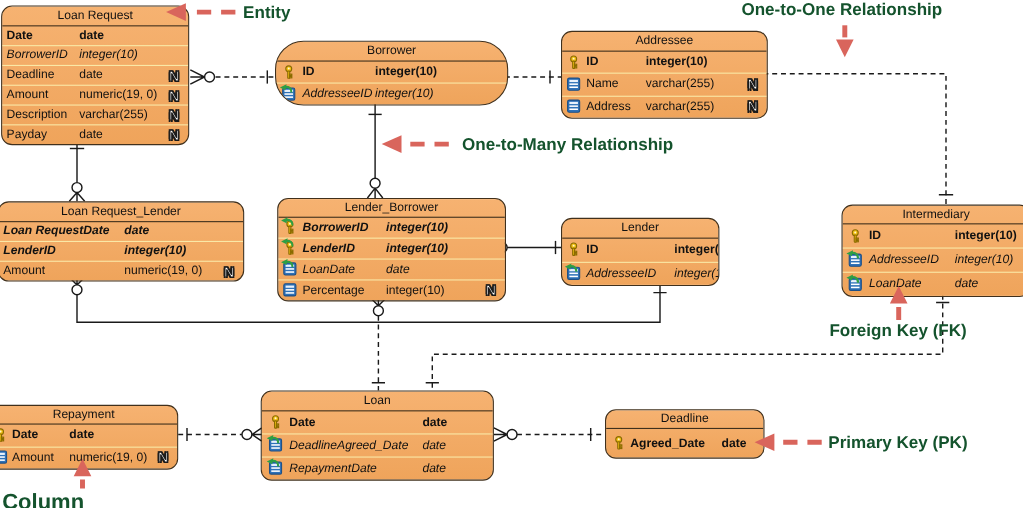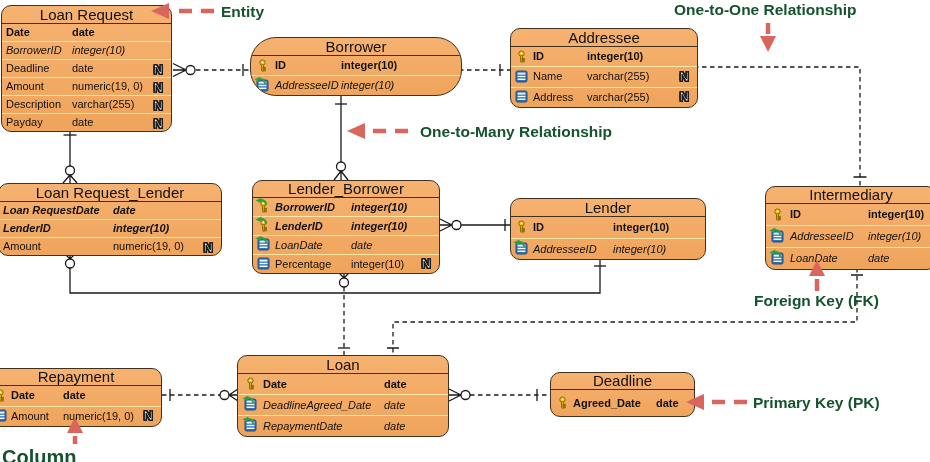--- a/index.html
+++ b/index.html
@@ -6,21 +6,21 @@
   body{width:930px;height:462px;overflow:hidden;background:#ffffff;position:relative;
        font-family:"Liberation Sans",sans-serif;}
   .canvas{position:absolute;inset:0;}
 
   
   .table{position:absolute;box-sizing:border-box;
          background:linear-gradient(180deg,#f6b271 0%,#efa45b 100%);
          border:1.6px solid #40301c;border-radius:10px;overflow:hidden;
          color:#111;}
   .thead{height:var(--hh,17px);line-height:var(--hh,17px);text-align:center;
-         font-size:15px;border-bottom:1.4px solid #40301c;white-space:nowrap;}
+         font-size:11px;border-bottom:1.4px solid #40301c;white-space:nowrap;}
   .row{position:relative;height:var(--rh,18px);line-height:var(--rh,18px);
        font-size:11px;border-bottom:1px solid #fae8a6;white-space:nowrap;padding-left:16px;}
   .row:last-child{border-bottom:none;}
   .row.pk .cname,.row.pk .ctype{font-weight:bold;}
   .row.fk .cname,.row.fk .ctype{font-style:italic;}
   .row.pkfk .cname,.row.pkfk .ctype{font-weight:bold;font-style:italic;}
   .cname{position:absolute;left:var(--nl,4px);top:0;}
   .ctype{position:absolute;left:var(--tl,80px);top:0;}
   .icon{position:absolute;left:var(--il,4px);top:50%;transform:translateY(-50%);
         width:15px;height:14px;}
@@ -29,22 +29,22 @@
   .nullic{position:absolute;right:8px;top:50%;transform:translateY(-50%);
           font-weight:800;font-size:13px;font-style:normal;color:#fff;
           -webkit-text-stroke:1.1px #1a1a1a;
           text-shadow:-1px -1px 0 #1a1a1a,1px -1px 0 #1a1a1a,-1px 1px 0 #1a1a1a,1px 1px 0 #1a1a1a;}
 
   
   #t0{left:1px;top:5px;width:171px;--rh:17px;--nl:4px;--tl:70px;}
   #t1{left:250px;top:37px;width:212px;border-radius:26px;--rh:19px;--nl:24px;--tl:90px;--il:5px;}
   #t2{left:510px;top:28px;width:188px;--rh:19.3px;--nl:22px;--tl:76px;--il:4px;}
   #t3{left:-2px;top:183px;width:224px;--rh:17px;--nl:4px;--tl:114px;}
-  #t4{left:252px;top:180px;width:188px;--hh:16px;--rh:18px;--nl:22px;--tl:98px;--il:4px;}
-  #t5{left:510px;top:198px;width:196px;--rh:20.5px;--nl:22px;--tl:102px;--il:4px;}
+  #t4{left:252px;top:180px;width:208px;--hh:16px;--rh:18px;--nl:22px;--tl:98px;--il:4px;}
+  #t5{left:510px;top:198px;width:144px;--rh:20.5px;--nl:22px;--tl:102px;--il:4px;}
   #t6{left:765px;top:186px;width:172px;--hh:16px;--rh:21px;--nl:24px;--tl:102px;--il:5px;}
   #t7{left:-10px;top:368px;width:172px;--hh:16px;--rh:19.5px;--nl:20px;--tl:72px;--il:3px;}
   #t8{left:237px;top:355px;width:212px;--rh:20px;--nl:25px;--tl:146px;--il:6px;}
   #t9{left:550px;top:372px;width:145px;--hh:16px;--rh:26px;--nl:22px;--tl:105px;--il:5px;}
 
   
   svg.overlay{position:absolute;left:0;top:0;pointer-events:none;}
   .ln{stroke:#1a1a1a;stroke-width:1.3;fill:none;}
   .dsh{stroke-dasharray:4.5 3.5;}
   .crd{fill:#ffffff;stroke:#1a1a1a;stroke-width:1.3;}

